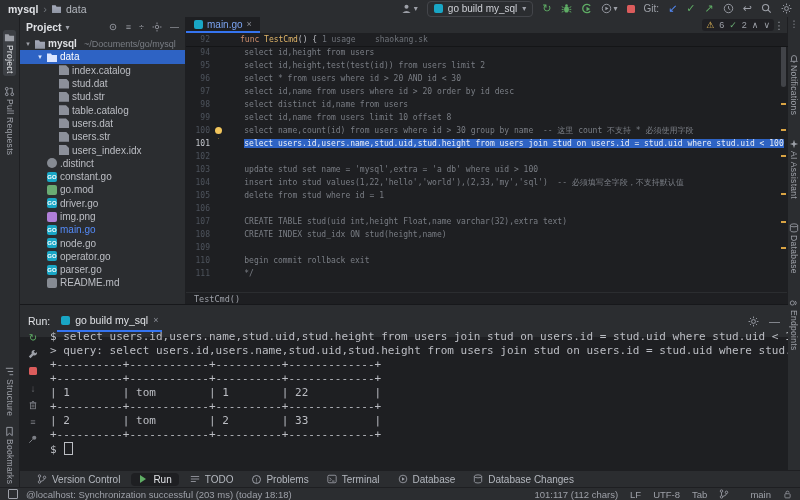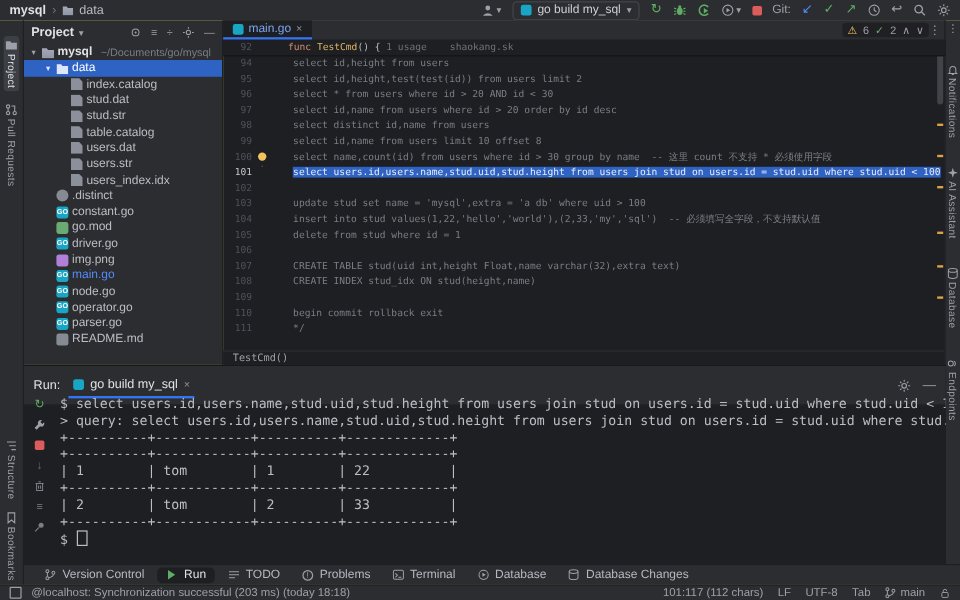--- a/index.html
+++ b/index.html
@@ -598,21 +598,21 @@
   <div class="sbar">
     <div class="sleft">
       <span class="sq-ic"></span>
       <span>@localhost: Synchronization successful (203 ms) (today 18:18)</span>
     </div>
     <div class="sright" id="sright">
         <span>101:117 (112 chars)</span>
         <span>LF</span>
         <span>UTF-8</span>
         <span>Tab</span>
-        <span style="display: inline-flex; align-items: center; gap: 3px;">
+        <span style="display: inline-flex; align-items: center; gap: 21px;">
           <svg width="10" height="10" viewBox="0 0 12 12">
             <circle cx="3" cy="2.5" r="1.5" fill="none" stroke="#9da0a8"></circle>
             <circle cx="3" cy="9.5" r="1.5" fill="none" stroke="#9da0a8"></circle>
             <circle cx="9" cy="4" r="1.5" fill="none" stroke="#9da0a8"></circle>
             <path d="M3 4 V8 M9 5.5 Q9 8 4.5 9" fill="none" stroke="#9da0a8"></path>
           </svg>
           <span>main</span>
         </span>
         <span>
           <svg width="9" height="9" viewBox="0 0 12 12">

